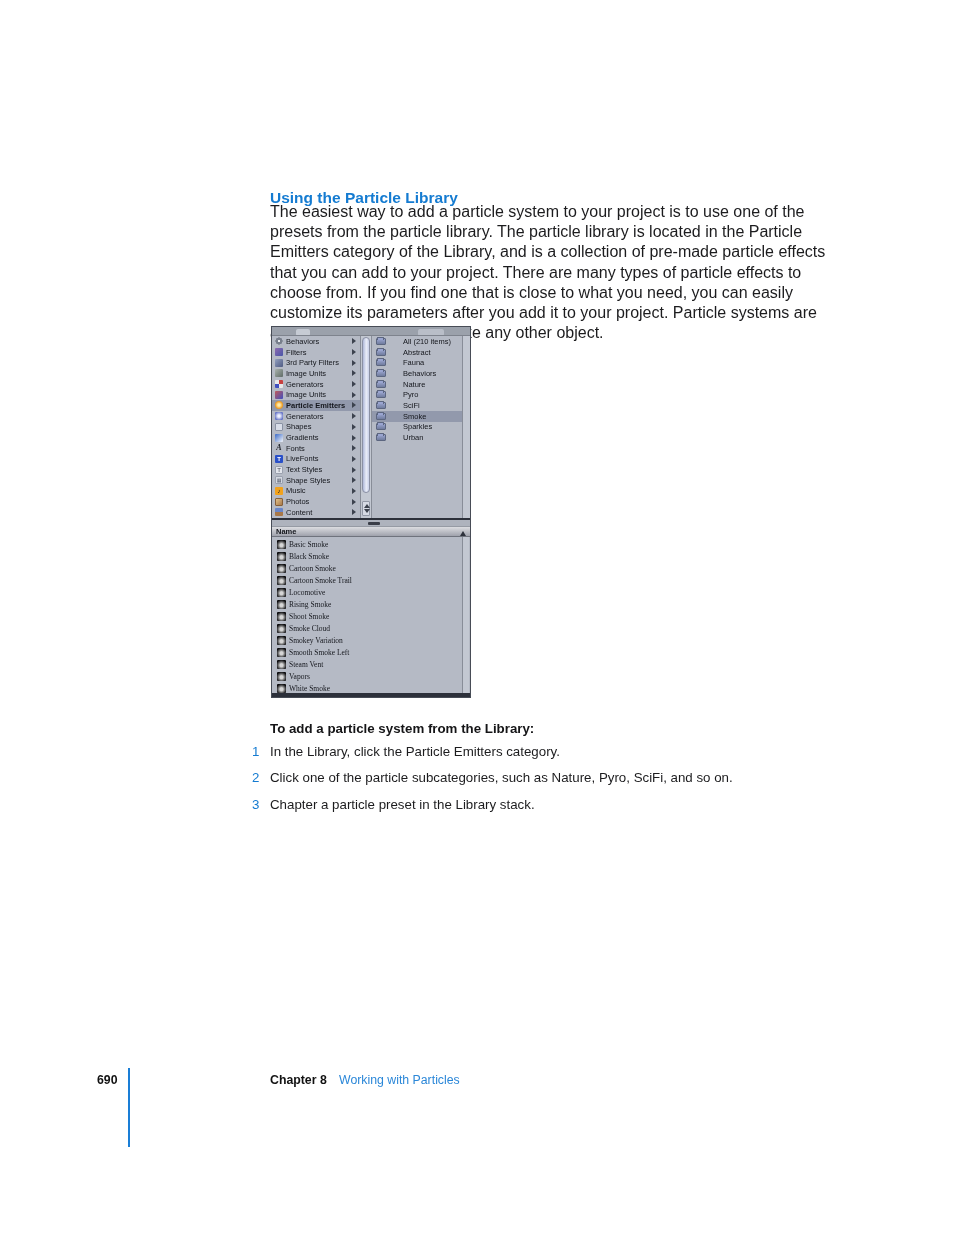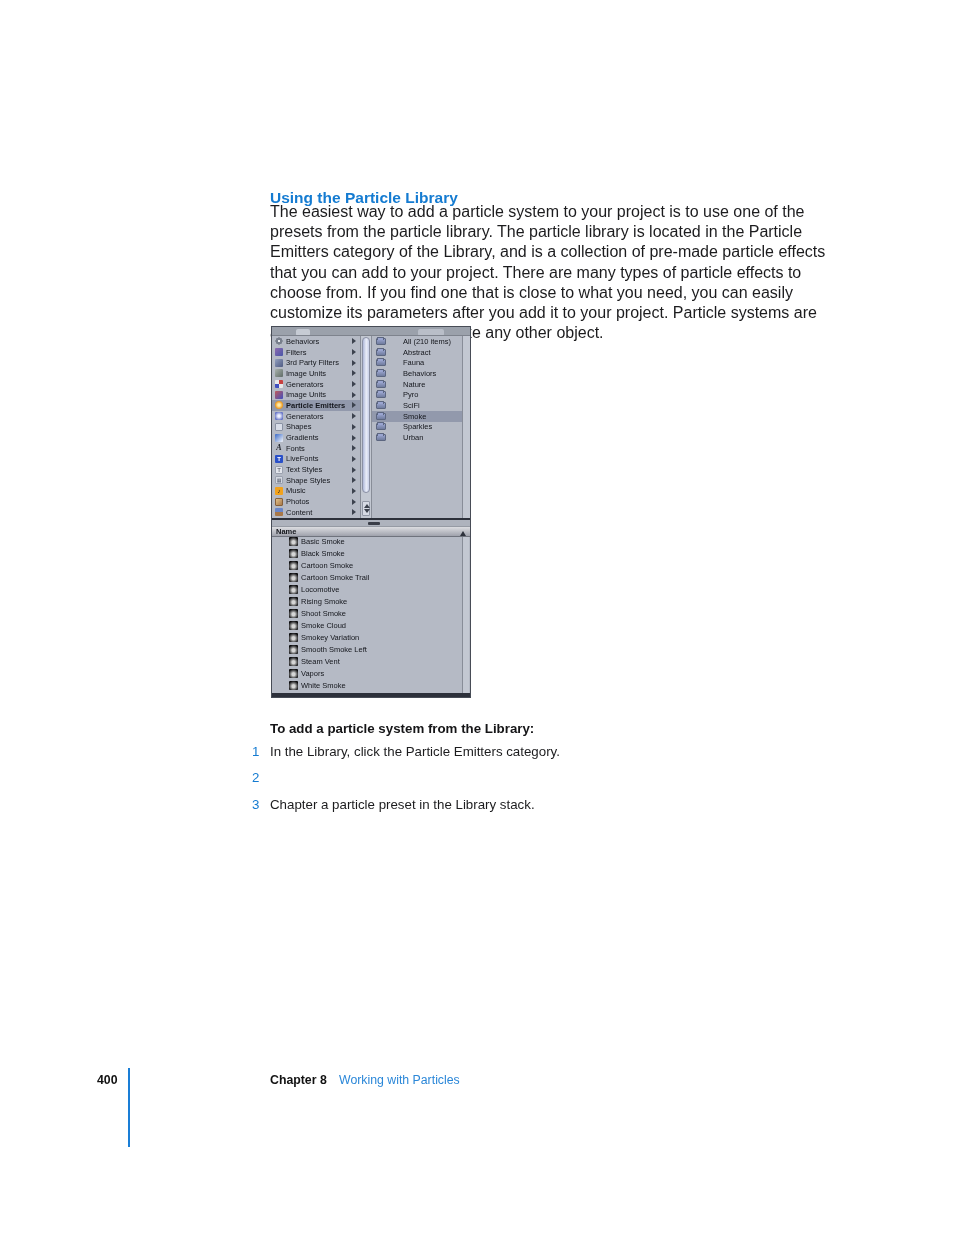--- a/index.html
+++ b/index.html
@@ -48,21 +48,21 @@
   .folder{flex:0 0 10px;width:10px;height:7px;position:relative;background:linear-gradient(#9aa5d0,#707c9e);border:1px solid #5c6680;border-radius:1px;margin-right:3px;}
   .folder::before{content:"";position:absolute;left:0;top:-2px;width:5px;height:2px;background:#9aa5d0;border:1px solid #5c6680;border-bottom:none;border-radius:1px 1px 0 0;}
   .right-track{width:8px;background:#c3c8d2;border-left:1px solid #888d98;}
   .divider{height:2px;background:#2c303a;}
   .hscroll{position:relative;height:7px;background:#aeb3bd;border-bottom:1px solid #84899296;}
   .hdash{position:absolute;left:96px;top:2px;width:12px;height:3px;background:#3a3e48;border-radius:1px;}
   .name-header{display:flex;align-items:flex-end;height:10px;background:linear-gradient(#dcdde1,#9fa2ac);border-bottom:1px solid #6f737d;padding:0 4px;font-weight:bold;}
   .sort-tri{margin-left:auto;width:0;height:0;border-bottom:5px solid #2e323c;border-left:3px solid transparent;border-right:3px solid transparent;}
   .stack{position:relative;height:156px;background:#b5bac5;}
   .stack-track{position:absolute;right:1px;top:0;width:7px;height:100%;background:#c3c8d2;border-left:1px solid #888d98;}
-  .preset-row{display:flex;align-items:flex-start;height:12px;padding-left:17px;white-space:nowrap;}
+  .preset-row{display:flex;align-items:flex-end;height:12px;padding-left:5px;white-space:nowrap;font-family:Liberation Serif, serif;}
   .thumb{flex:0 0 9px;width:9px;height:9px;margin-right:3px;background:#0b0b0d radial-gradient(circle at 50% 58%, #d6d6d6 0 22%, #8a8a8a 40%, #3a3a3c 62%, #0b0b0d 78%);border-radius:1px;}
   .stack-bottom{height:4px;background:#2c303a;}
 
   
   .ic-behaviors{background:radial-gradient(circle,#e9ebef 0 1.5px,#787f8c 1.5px 3.5px,rgba(0,0,0,0) 3.6px);}
   .ic-filters{background:linear-gradient(135deg,#8d6ab0,#4956a8);border-radius:1px;}
   .ic-third-party-filters{background:linear-gradient(135deg,#93a0c0,#4e5a82);border-radius:1px;}
   .ic-image-units{background:linear-gradient(135deg,#a9b3ae,#5f6b66);border-radius:1px;}
   .ic-generators{background:conic-gradient(#c84040 0 25%, #e8e8e8 0 50%, #4050c0 0 75%, #e8e8e8 0);border-radius:1px;}
   .ic-image-units-2{background:linear-gradient(135deg,#c05a5a,#4050c0);border-radius:1px;}
@@ -300,22 +300,23 @@
 </div>
 
 <div class="abs proc-heading">To add a particle system from the Library:</div>
 
 <div class="abs step" style="top:744px;">
   <span class="step-num">1</span>
   <span class="step-text">In the Library, click the Particle Emitters category.</span>
 </div>
 <div class="abs step" style="top:770px;">
   <span class="step-num">2</span>
+  <span class="step-text">Click one of the particle subcategories, such as Nature, Pyro, SciFi, and so on.</span>
 </div>
 <div class="abs step" style="top:797px;">
   <span class="step-num">3</span>
   <span class="step-text">Chapter a particle preset in the Library stack.</span>
 </div>
 
-<div class="abs page-num">400</div>
+<div class="abs page-num">690</div>
 <div class="abs footer-rule"></div>
 <div class="abs chapter-label">Chapter 8</div>
 <a class="abs chapter-link">Working with Particles</a>
 
 </body></html>

